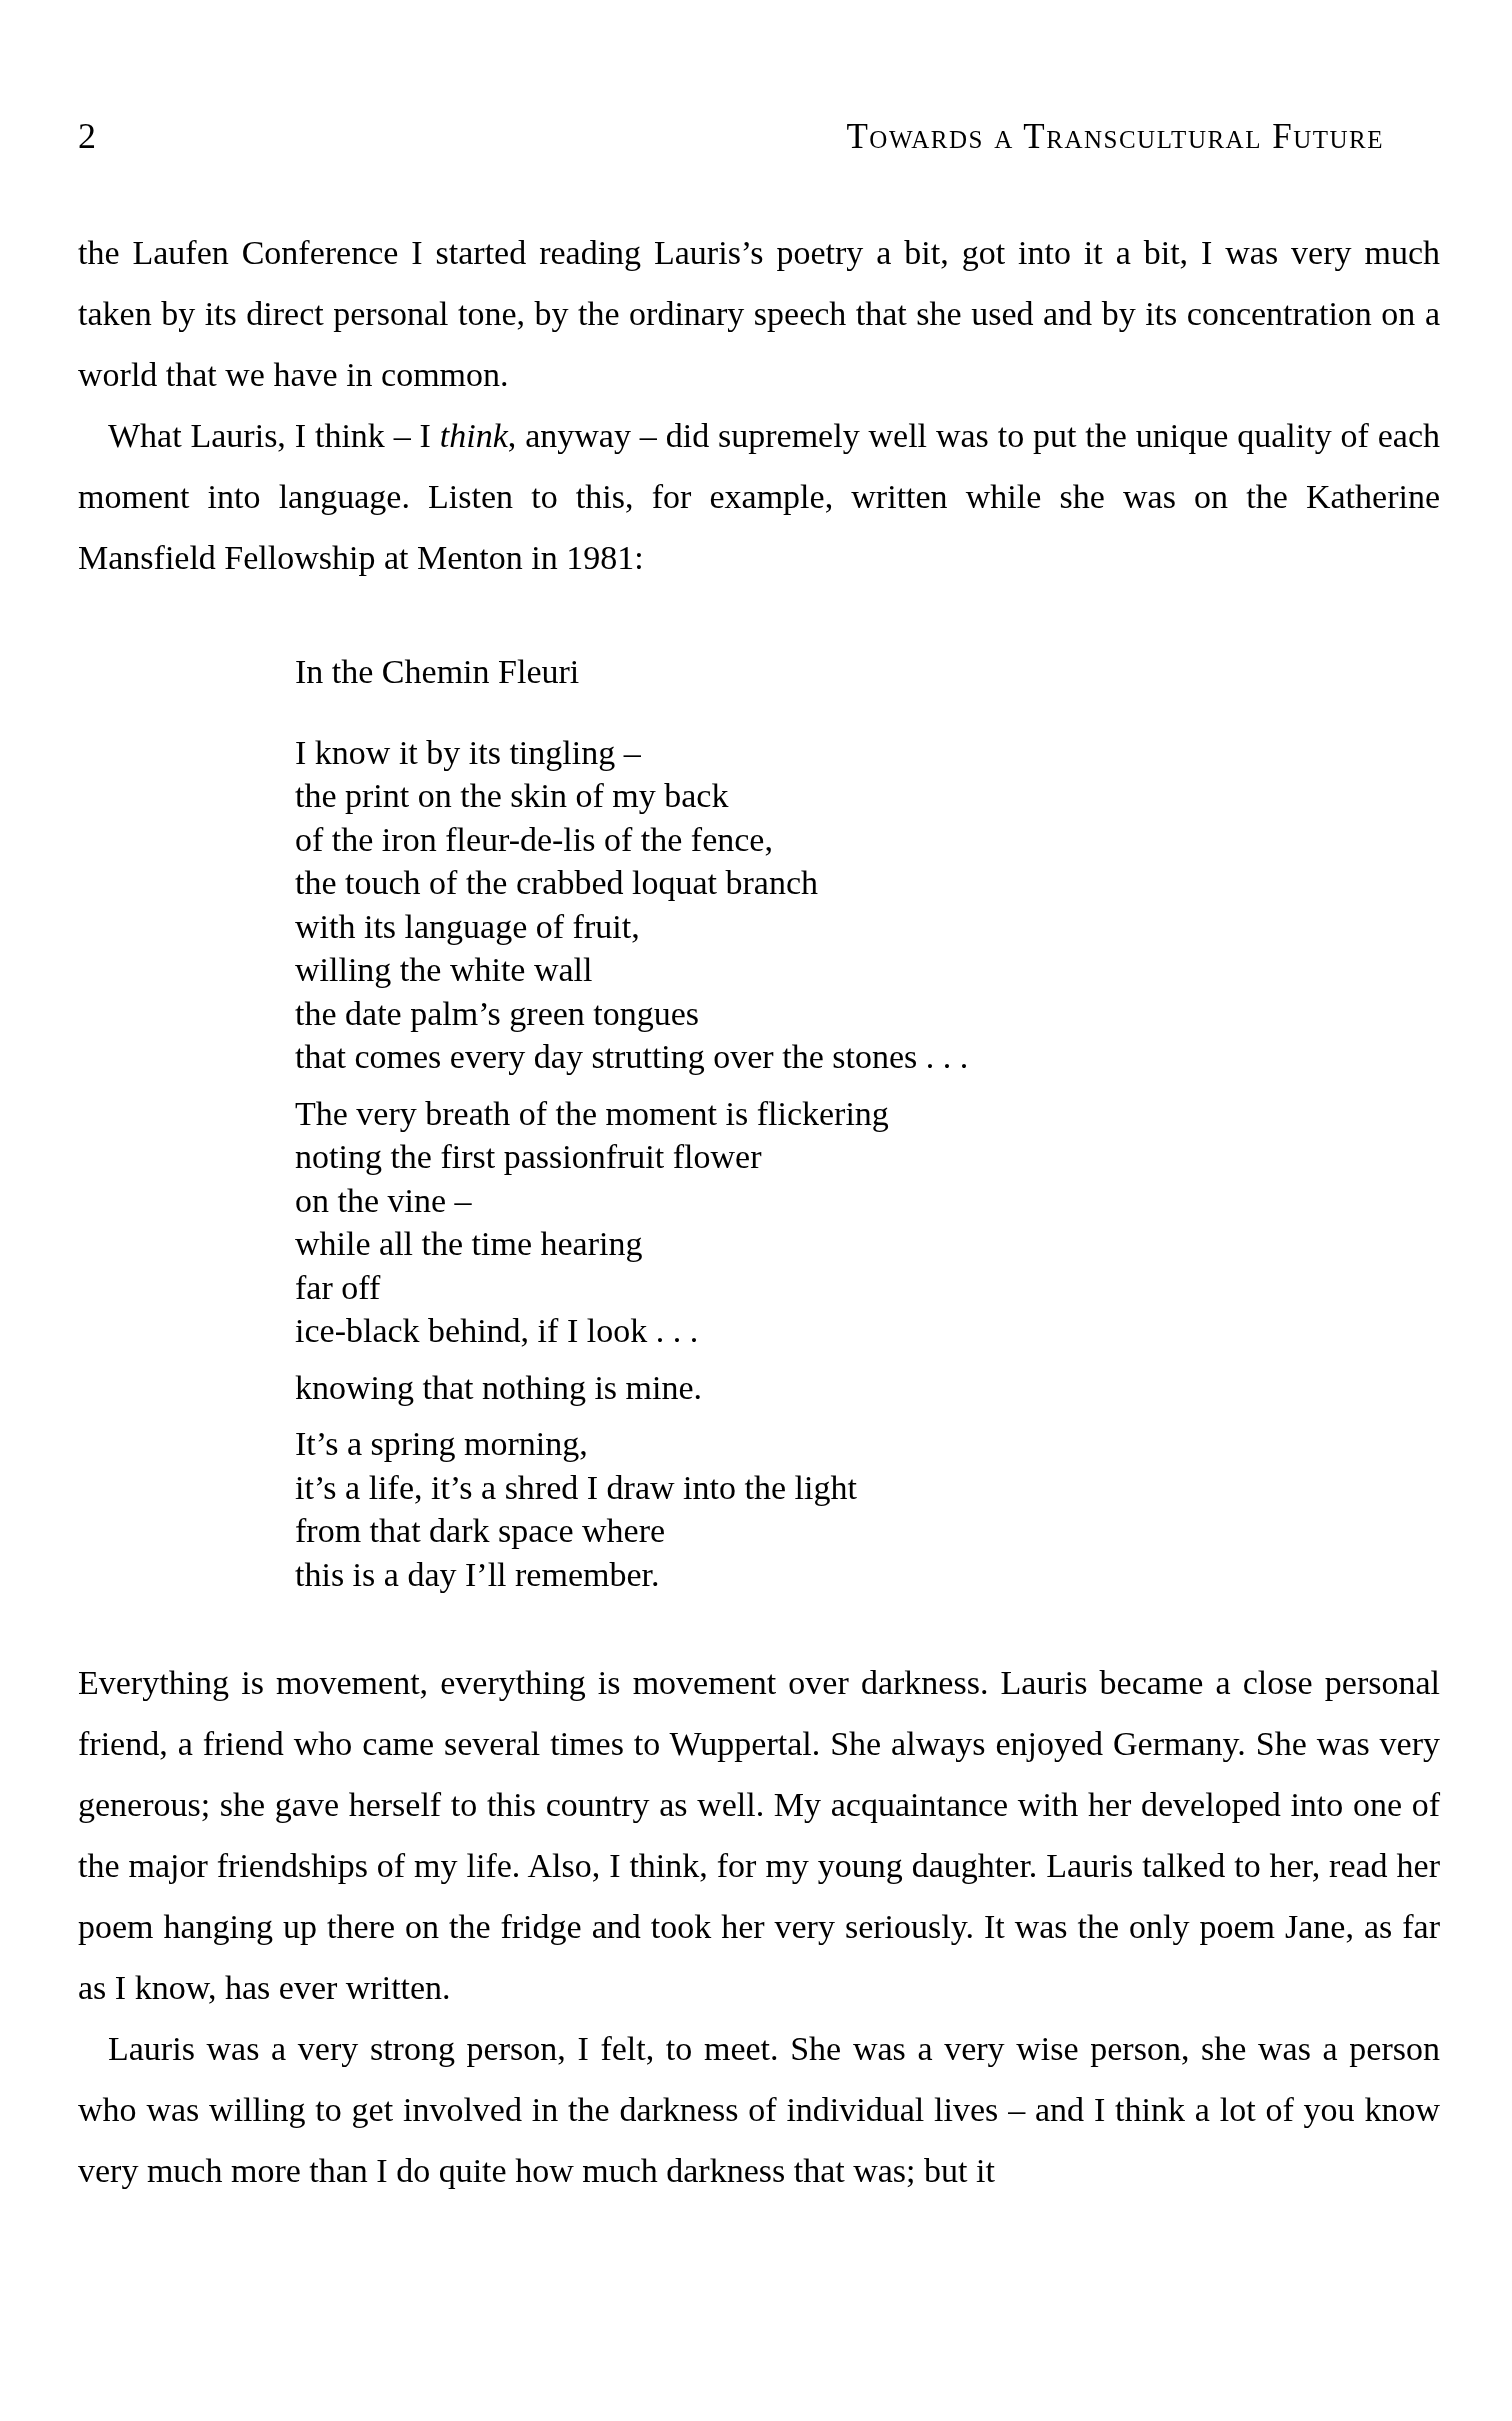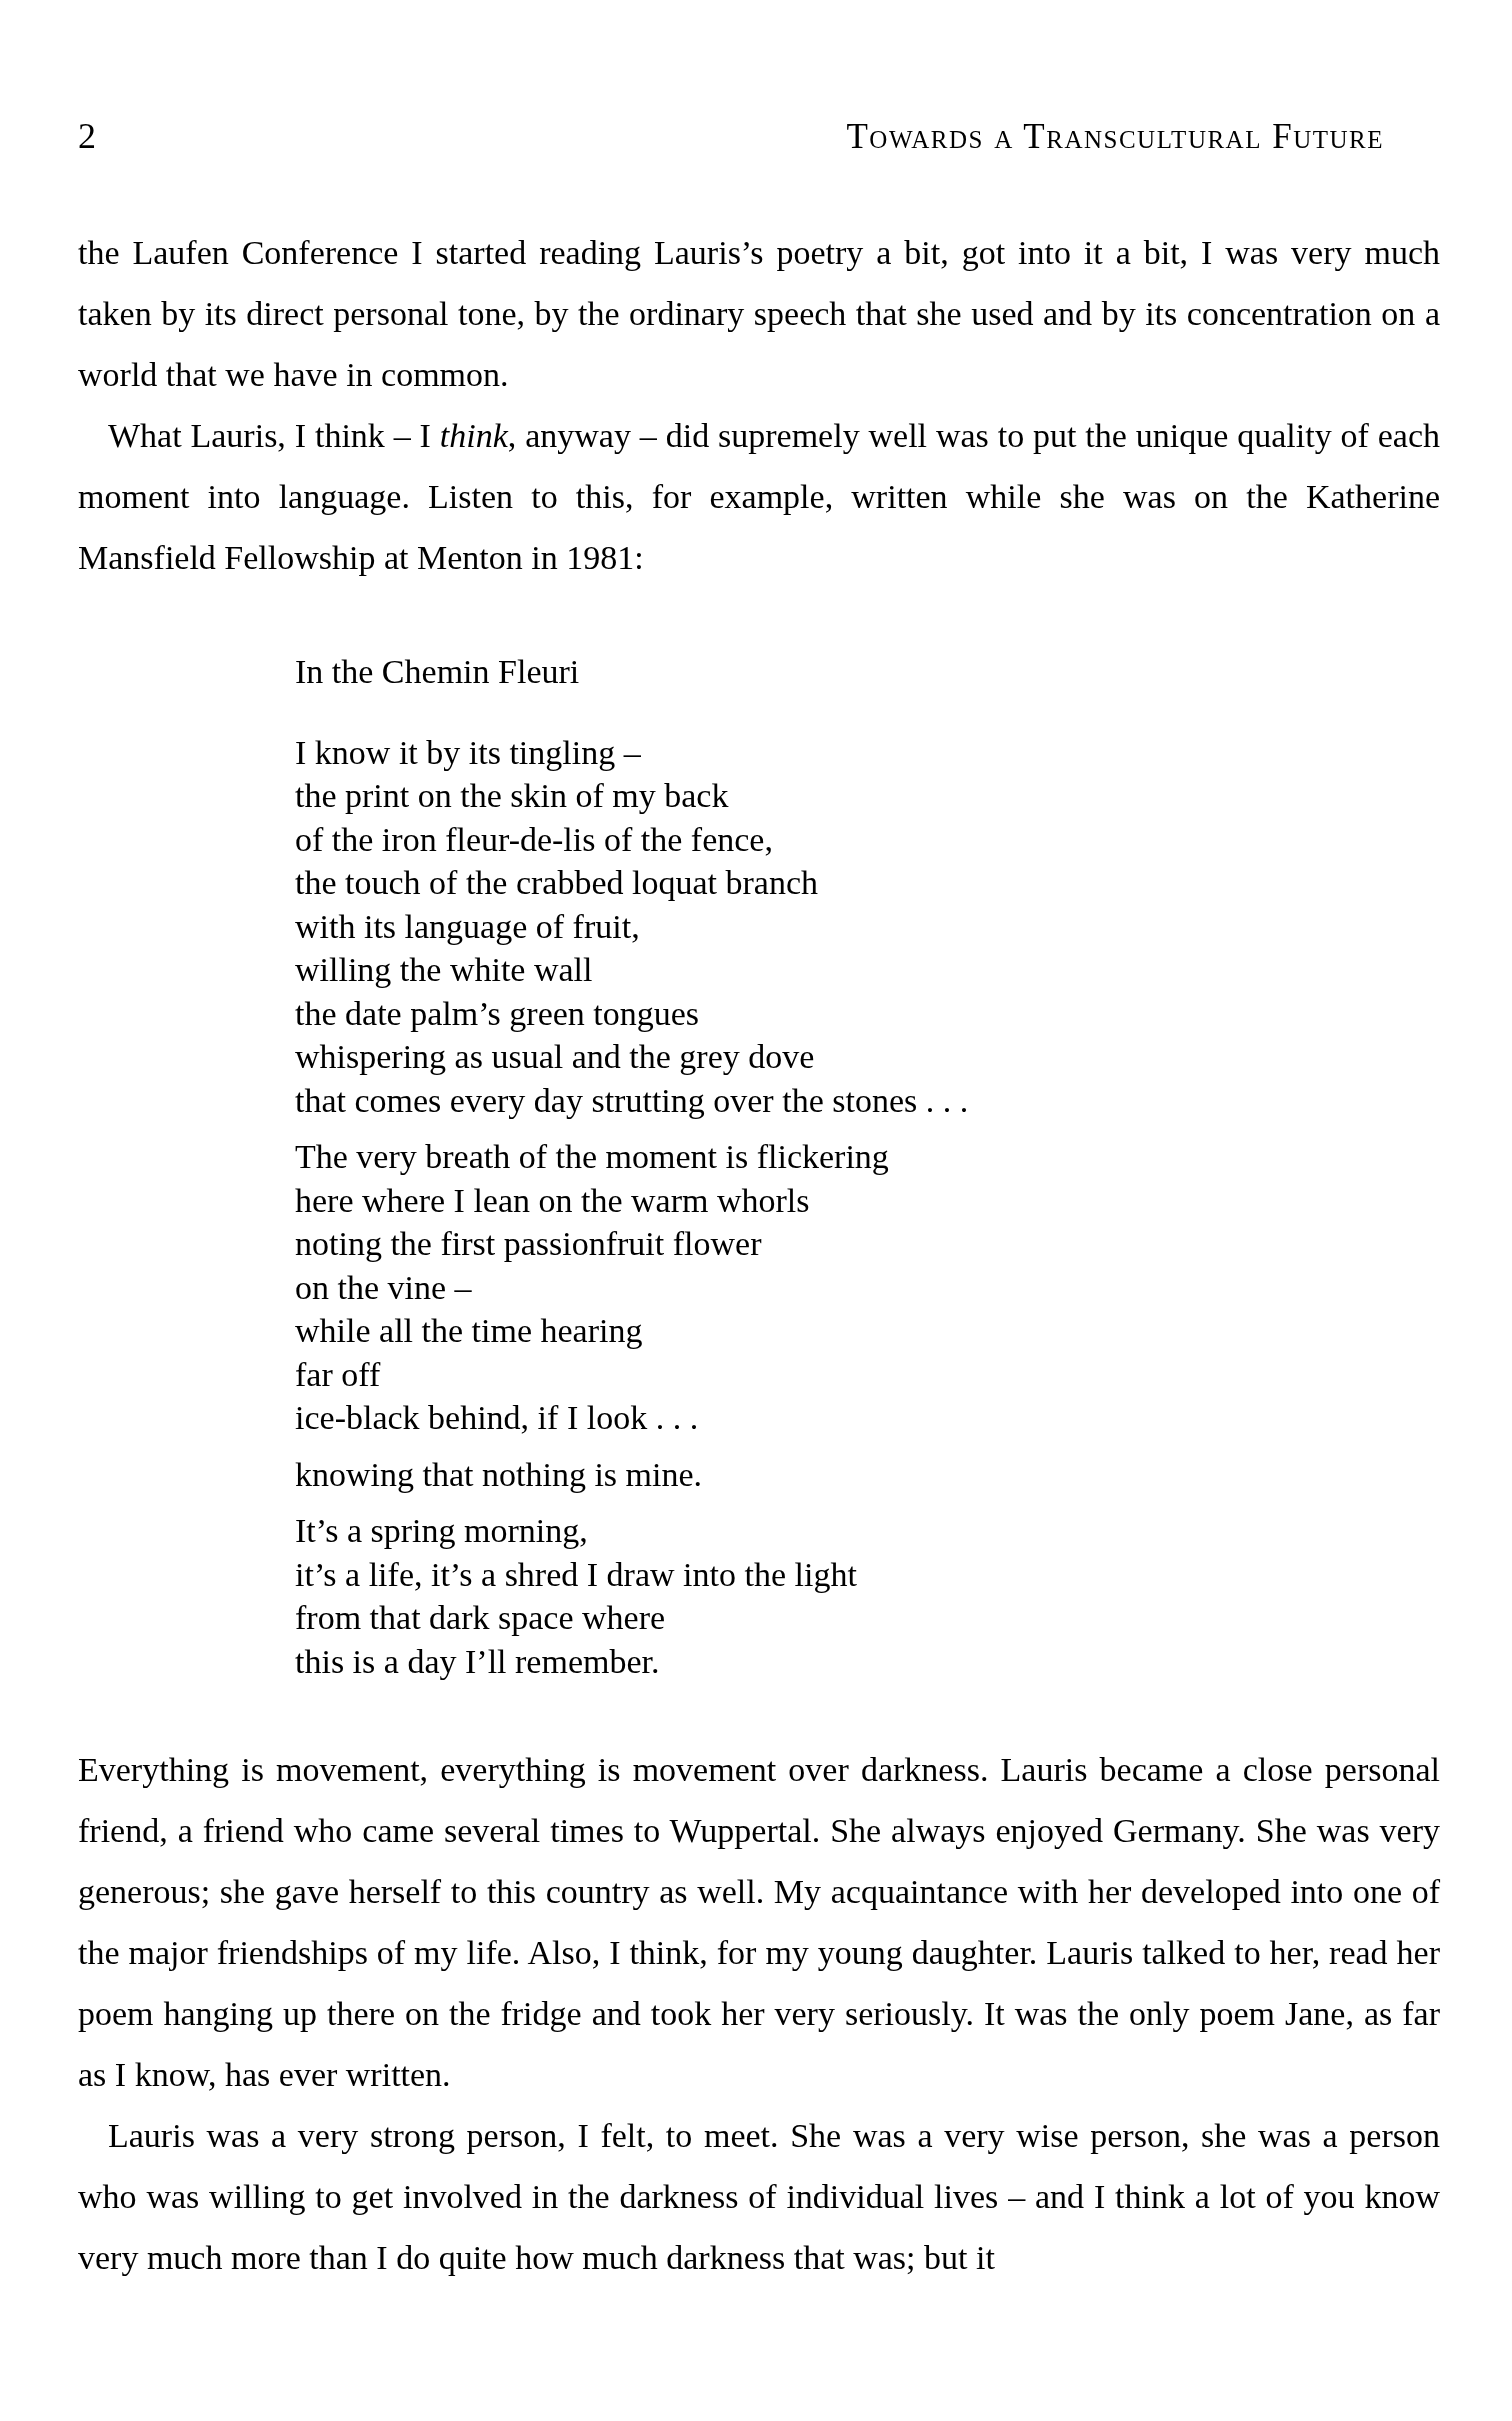--- a/index.html
+++ b/index.html
@@ -83,26 +83,24 @@
       <div class="poem-title">In the Chemin Fleuri</div>
       <div>
           <div class="stanza">
             <div class="poem-line">I know it by its tingling –</div>
             <div class="poem-line">the print on the skin of my back</div>
             <div class="poem-line">of the iron fleur-de-lis of the fence,</div>
             <div class="poem-line">the touch of the crabbed loquat branch</div>
             <div class="poem-line">with its language of fruit,</div>
             <div class="poem-line">willing the white wall</div>
             <div class="poem-line">the date palm’s green tongues</div>
-            <div class="poem-line">whispering as usual and the grey dove</div>
             <div class="poem-line">that comes every day strutting over the stones . . .</div>
           </div>
           <div class="stanza">
             <div class="poem-line">The very breath of the moment is flickering</div>
-            <div class="poem-line">here where I lean on the warm whorls</div>
             <div class="poem-line">noting the first passionfruit flower</div>
             <div class="poem-line">on the vine –</div>
             <div class="poem-line">while all the time hearing</div>
             <div class="poem-line">far off</div>
             <div class="poem-line">ice-black behind, if I look . . .</div>
           </div>
           <div class="stanza">
             <div class="poem-line">knowing that nothing is mine.</div>
           </div>
           <div class="stanza">

